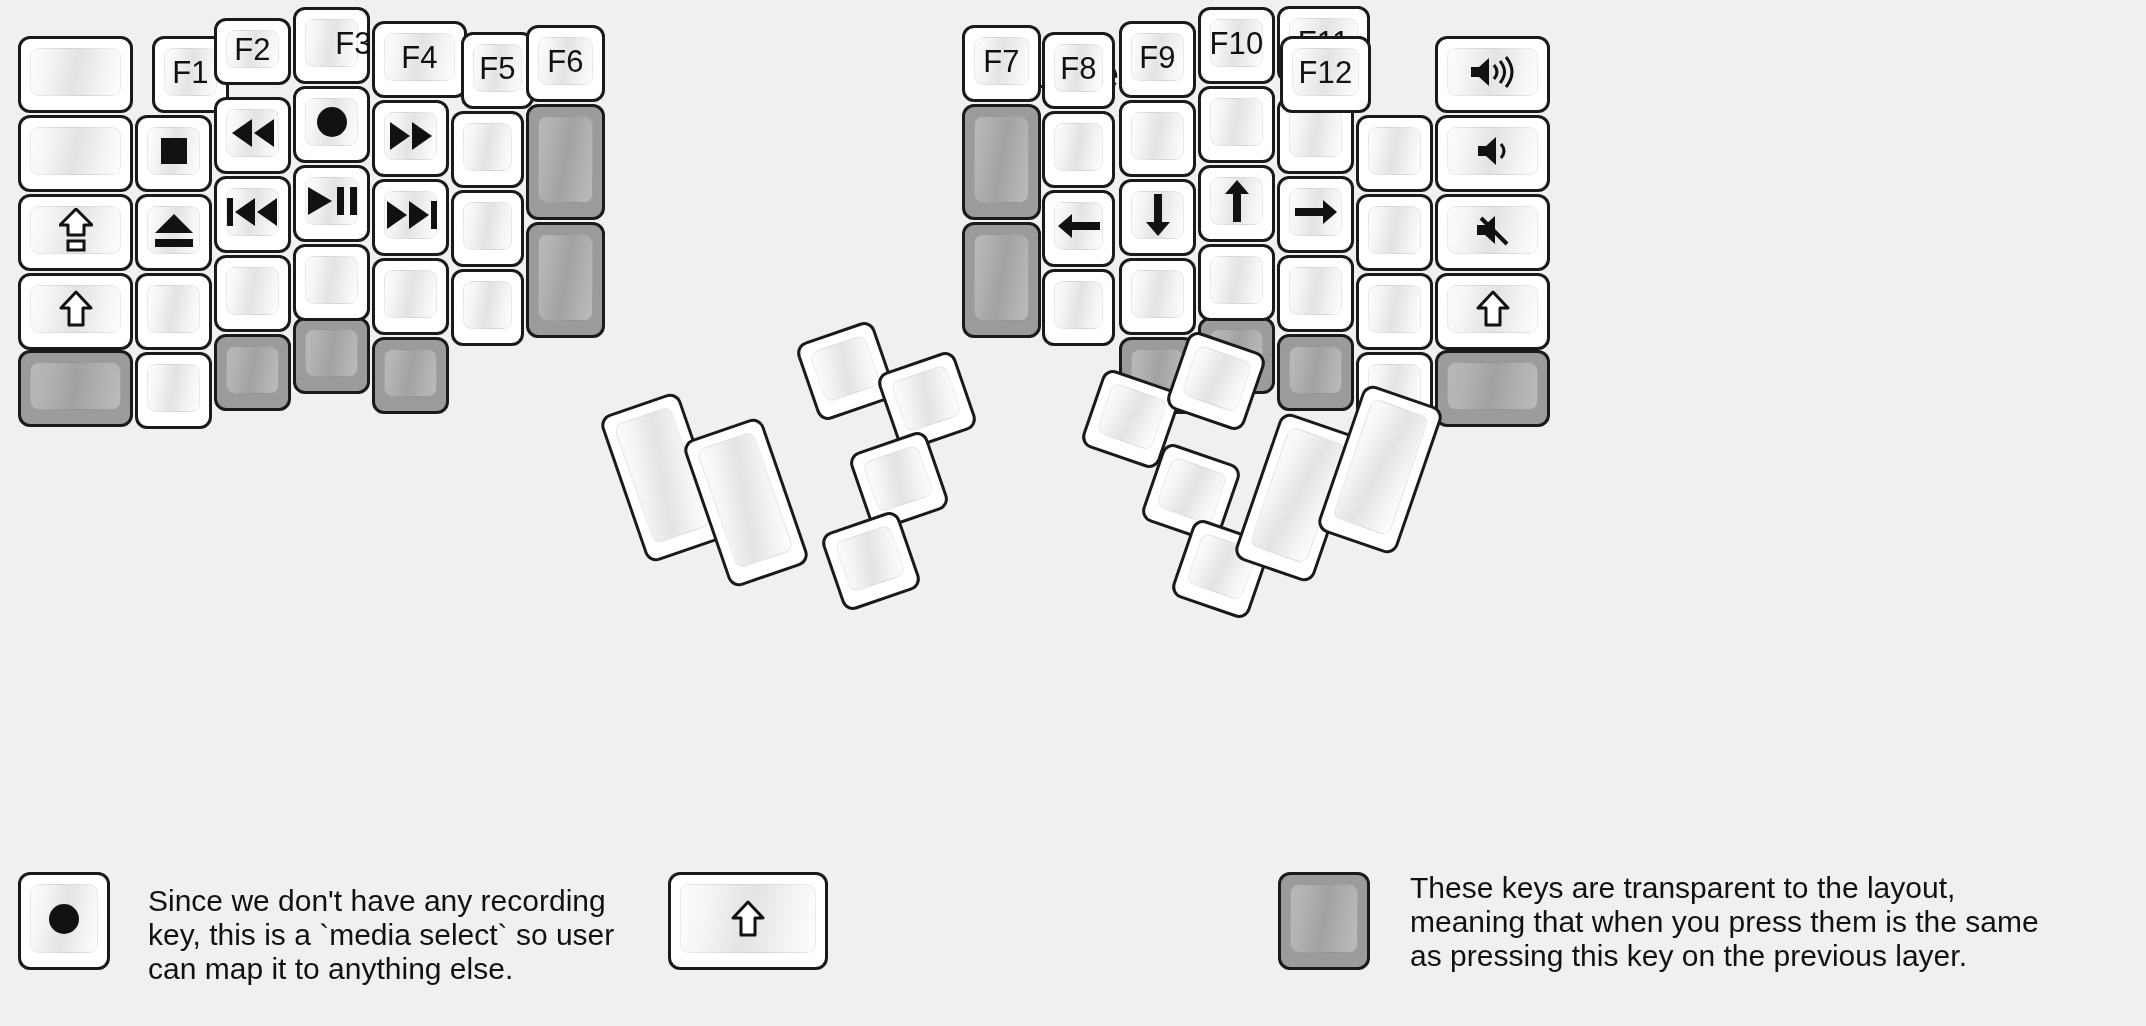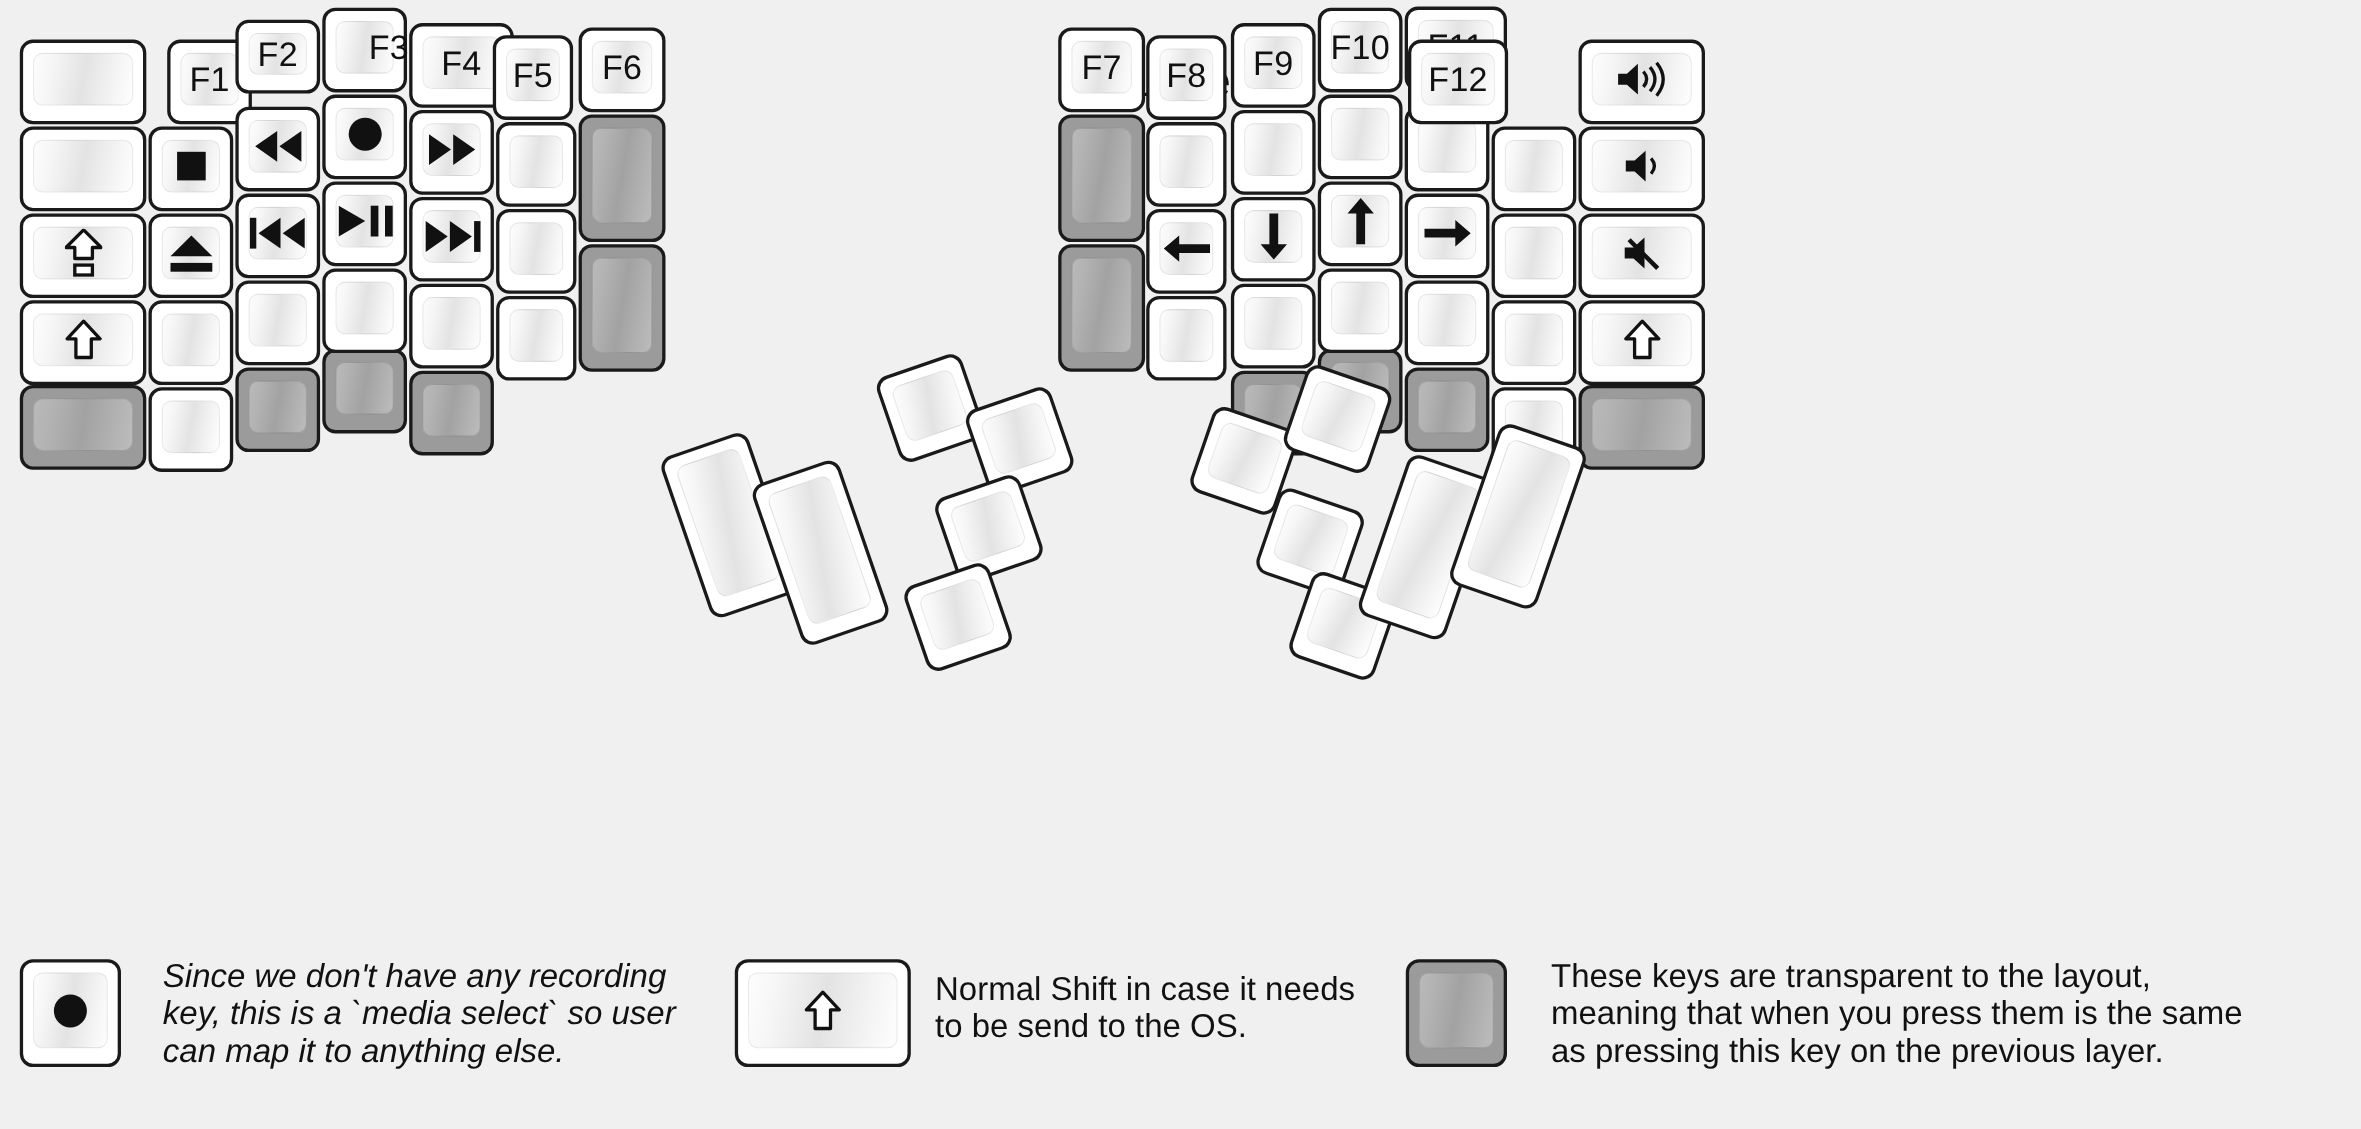--- a/index.html
+++ b/index.html
@@ -236,21 +236,21 @@
         </div>
       </div>
       <div class="key" style="left: 372px; top: 258px; width: 77px; height: 77px; z-index: 3;">
         <div class="inner"></div>
         <div class="lbl"></div>
       </div>
       <div class="key trans" style="left: 372px; top: 337px; width: 77px; height: 77px; z-index: 1;">
         <div class="inner"></div>
         <div class="lbl"></div>
       </div>
-      <div class="key" style="left: 448px; top: 32px; width: 73px; height: 77px; z-index: 3;">
+      <div class="key" style="left: 461px; top: 32px; width: 73px; height: 77px; z-index: 3;">
         <div class="inner"></div>
         <div class="lbl">F5</div>
       </div>
       <div class="key" style="left: 451px; top: 111px; width: 73px; height: 77px; z-index: 3;">
         <div class="inner"></div>
         <div class="lbl"></div>
       </div>
       <div class="key" style="left: 451px; top: 190px; width: 73px; height: 77px; z-index: 3;">
         <div class="inner"></div>
         <div class="lbl"></div>
@@ -505,35 +505,33 @@
       <div class="key" style="left: 18px; top: 4px; width: 92px; height: 98px;">
         <div class="inner"></div>
         <div class="lbl">
           <span class="gi">
             <svg width="34" height="34" viewBox="0 0 34 34" xmlns="http://www.w3.org/2000/svg">
               <circle cx="17" cy="17" r="15" fill="#111"></circle>
             </svg>
           </span>
         </div>
       </div>
-      <div class="leg-text" style="position: absolute; left: 148px; top: 0px; font-style: italic;">Since we don't have any recording
+      <div class="leg-text" style="position: absolute; left: 148px; top: 13px;">Since we don't have any recording
 key, this is a `media select` so user
 can map it to anything else.</div>
       <div class="key" style="left: 668px; top: 4px; width: 160px; height: 98px;">
         <div class="inner"></div>
         <div class="lbl">
           <span class="gi">
             <svg width="34" height="38" viewBox="0 0 34 38" xmlns="http://www.w3.org/2000/svg">
               <path d="M17 2 L32 18 L24 18 L24 35 L10 35 L10 18 L2 18 Z" fill="#fff" stroke="#111" stroke-width="3" stroke-linejoin="round"></path>
             </svg>
           </span>
         </div>
       </div>
-      <div class="leg-text" style="position: absolute; left: 850px; top: 12px;">Normal Shift in case it needs
-to be send to the OS.</div>
       <div class="key trans" style="left: 1278px; top: 4px; width: 92px; height: 98px;">
         <div class="inner"></div>
         <div class="lbl"></div>
       </div>
       <div class="leg-text" style="position: absolute; left: 1410px; top: 0px;">These keys are transparent to the layout,
 meaning that when you press them is the same
 as pressing this key on the previous layer.</div>
     </div>
 </div>
 

